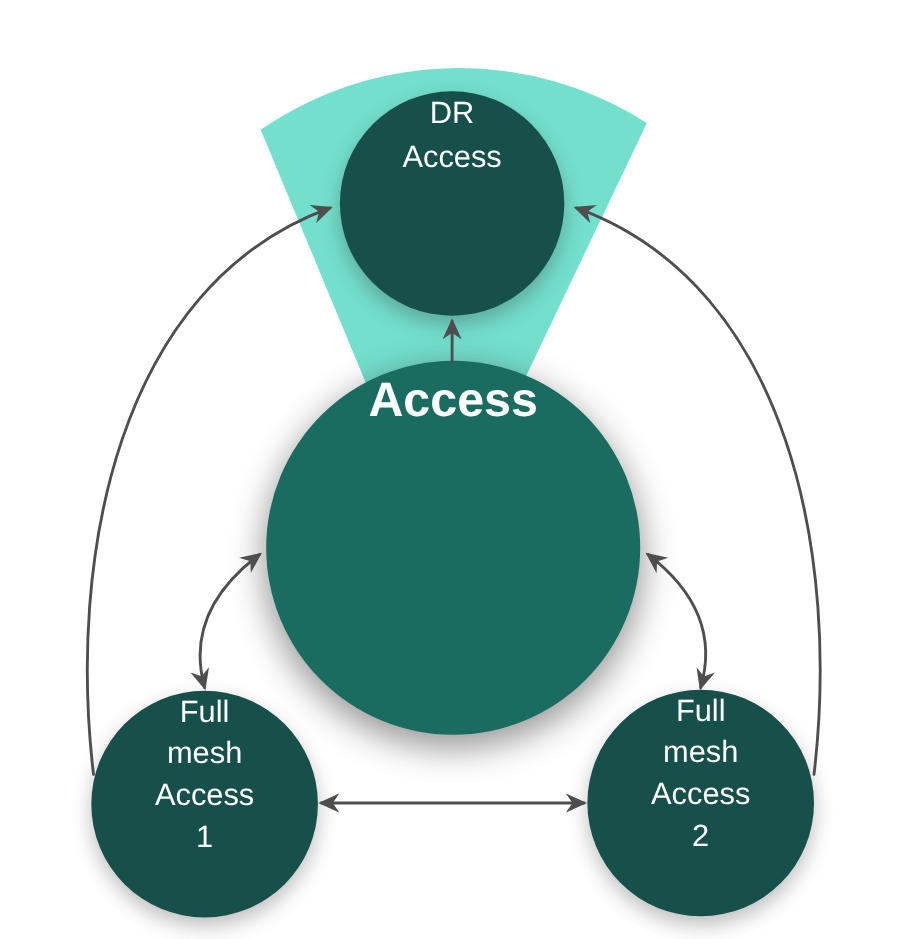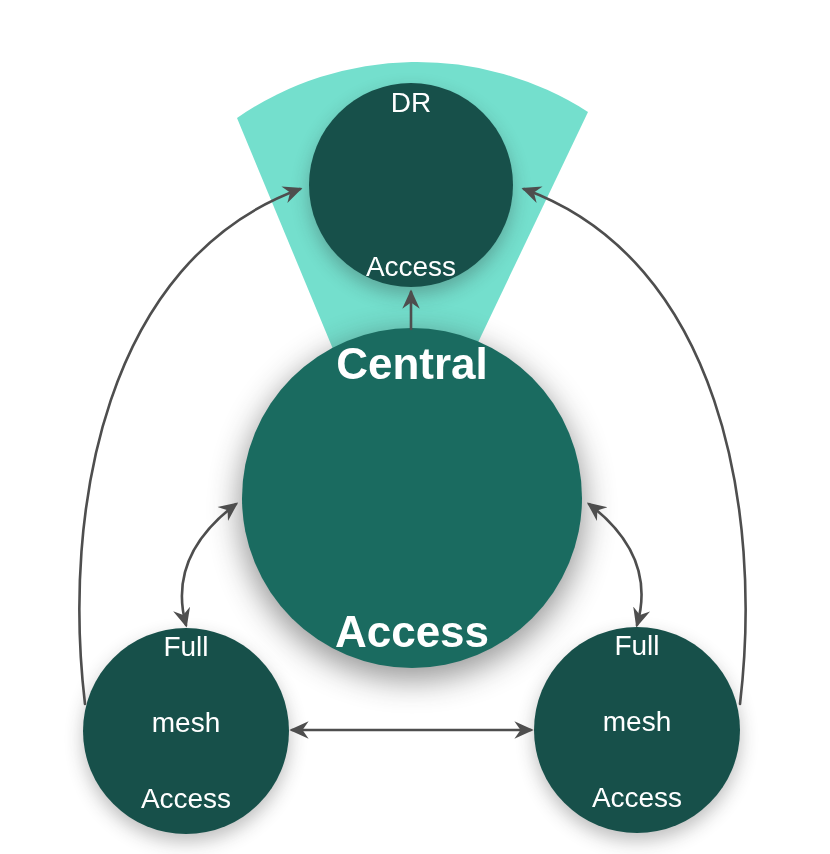--- a/index.html
+++ b/index.html
@@ -29,24 +29,23 @@
     stroke-linecap: round;
   }
   .arrow-head { fill: var(--arrow); stroke: none; }
 
   .node {
     position: absolute;
     border-radius: 50%;
     display: flex;
     flex-direction: column;
     align-items: center;
-    justify-content: space-between;
+    justify-content: flex-start;
     text-align: center;
     color: var(--label);
-    gap: 38px;
   }
   .node .line { white-space: nowrap; }
 
   .node-dark {
     background: var(--dark-node);
     box-shadow: 0 8px 18px rgba(40, 40, 40, 0.30);
   }
   .node-central {
     background: var(--central-node);
     box-shadow: 0 10px 30px 3px rgba(45, 45, 45, 0.48);
@@ -78,21 +77,20 @@
   <svg class="layer" width="830" height="854" viewBox="0 0 830 854" aria-hidden="true">
     <path class="wedge" d="M 399 508 L 237 118 A 317 317 0 0 1 588 112 Z"></path>
   </svg>
 
   <div class="node node-dark" id="node-dr">
     <div class="line">DR</div>
     <div class="line">Access</div>
   </div>
 
   <div class="node node-central" id="node-central">
-    <div class="line">Central</div>
     <div class="line">Access</div>
   </div>
 
   <div class="node node-dark" id="node-fm1">
     <div class="line">Full</div>
     <div class="line">mesh</div>
     <div class="line">Access</div>
     <div class="line">1</div>
   </div>
 

